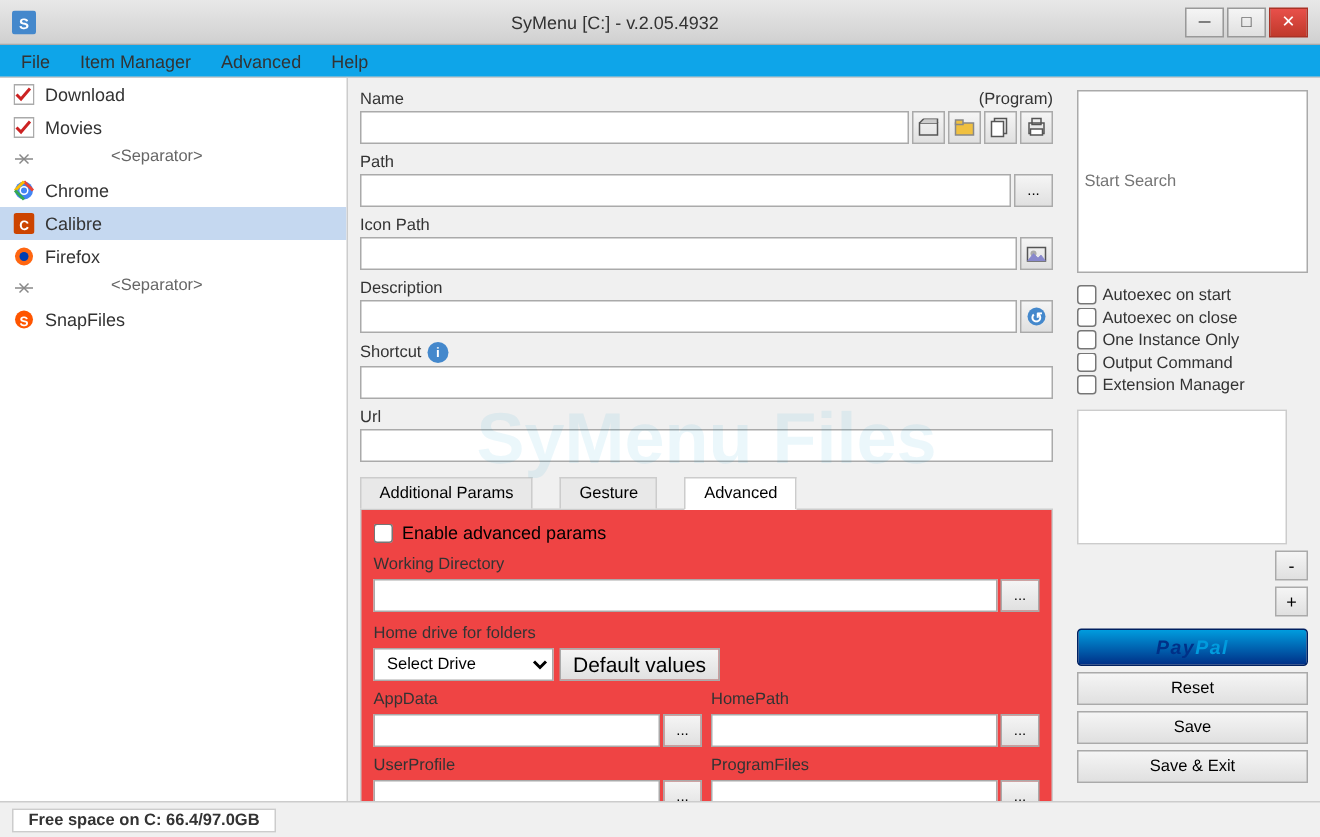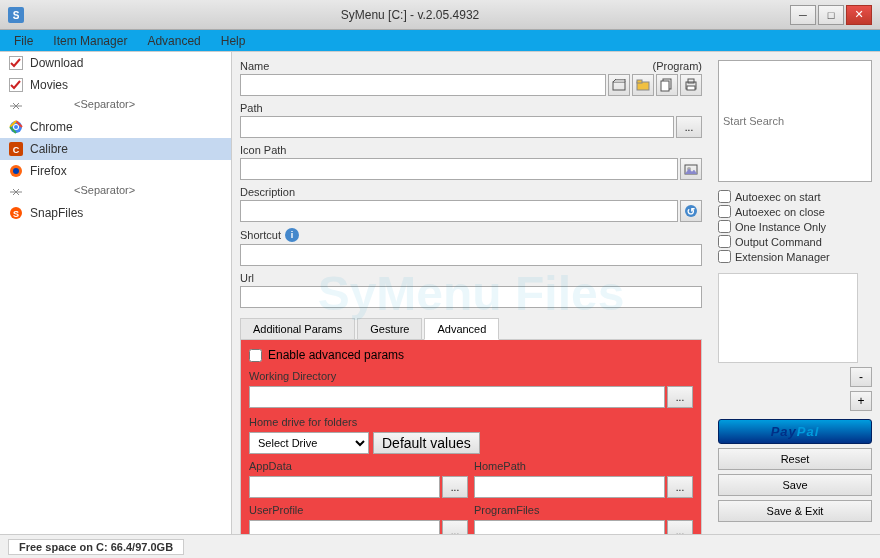--- a/index.html
+++ b/index.html
@@ -148,21 +148,21 @@
       margin-top: 10px;
       border-bottom: 1px solid #ccc;
     }
     .tab {
       padding: 4px 12px;
       border: 1px solid #ccc;
       border-bottom: none;
       background: #e8e8e8;
       cursor: pointer;
       font-size: 11px;
-      margin-right: 2px;
+      margin-right: 18px;
     }
     .tab.active {
       background: white;
       border-bottom: 1px solid white;
       margin-bottom: -1px;
       z-index: 1;
     }
     .tab-content {
       background: #ef4444;
       border: 1px solid #ccc;

